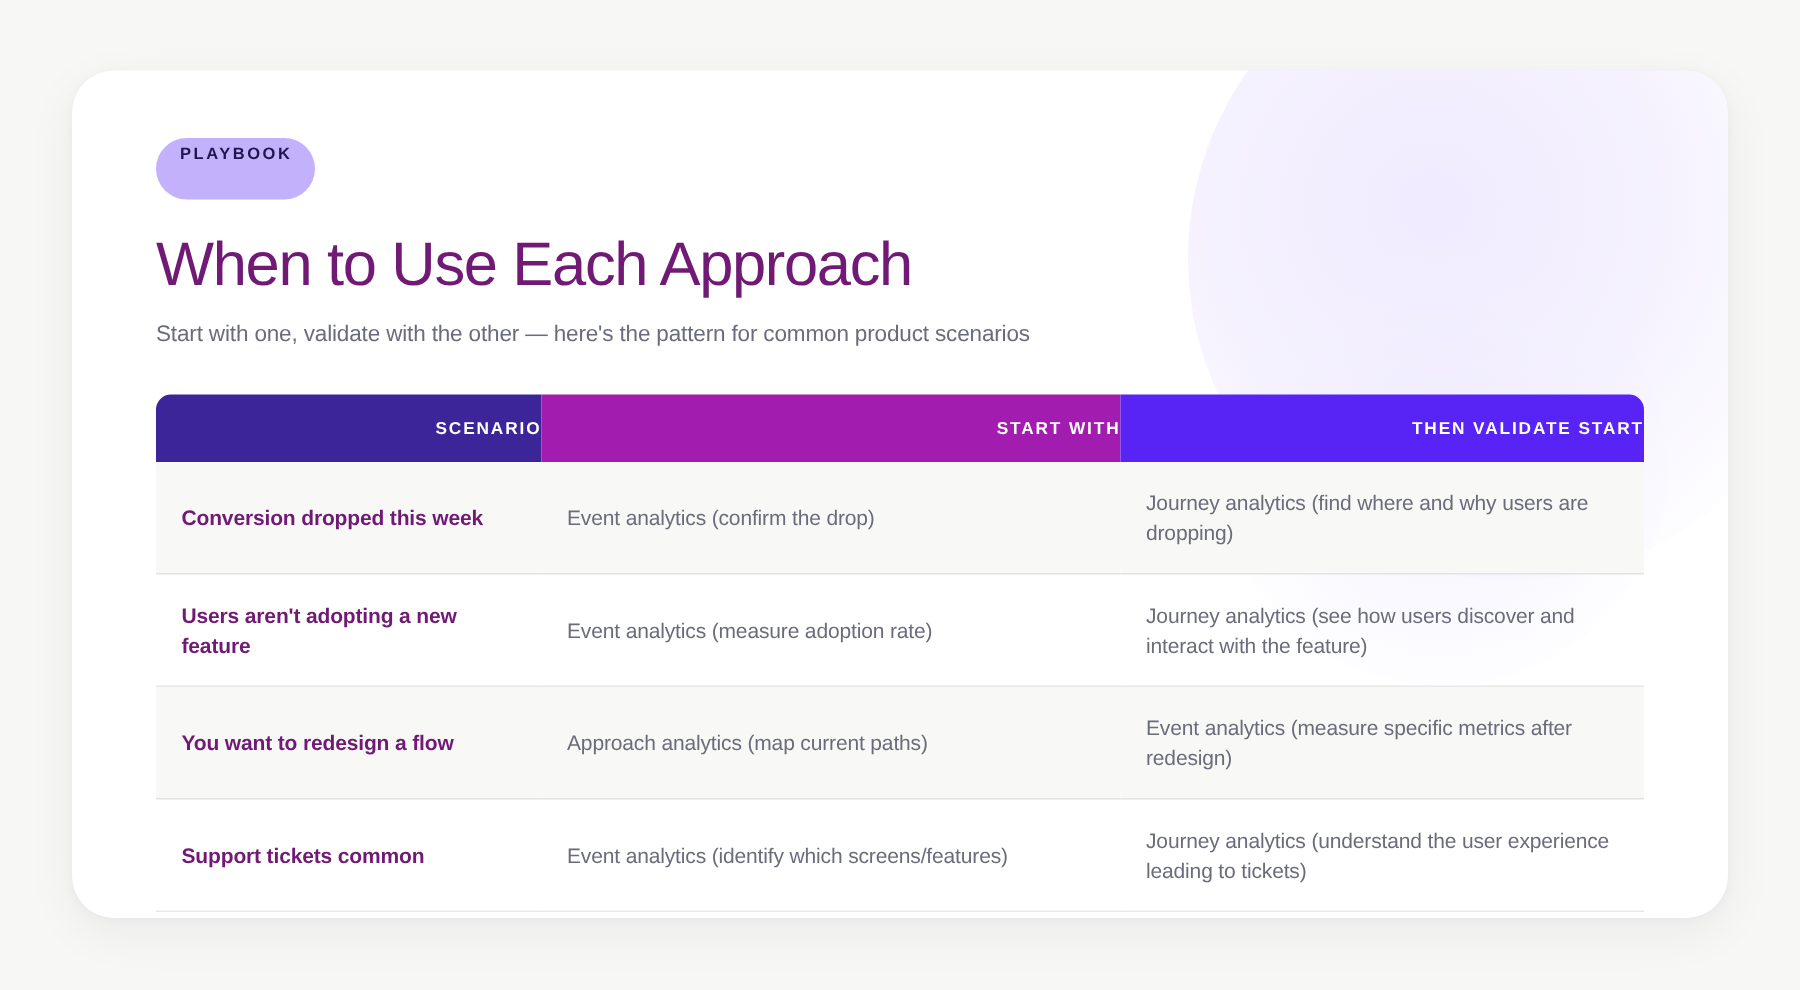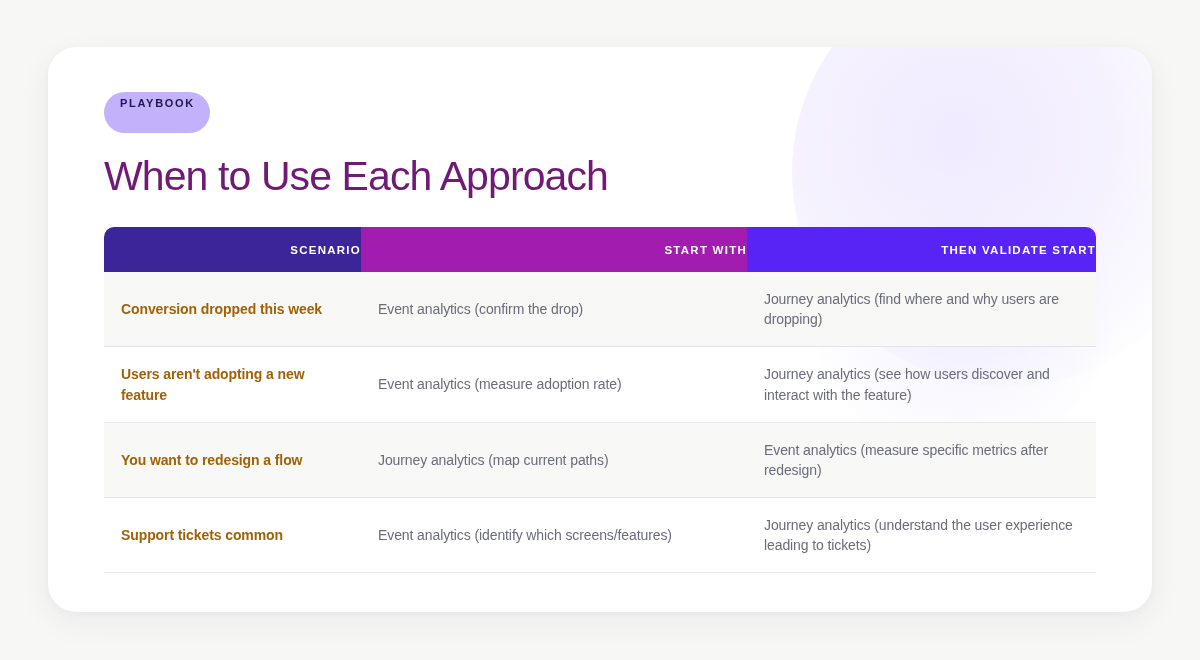--- a/index.html
+++ b/index.html
@@ -139,21 +139,21 @@
   .table td {
     font-size: 14px;
     line-height: 1.43;
     color: #6b6c7b;
     padding: 17px 22px 17px 17px;
     vertical-align: middle;
     letter-spacing: -0.1px;
   }
 
   .table td.scenario {
-    color: #a16207;
+    color: #701a75;
     font-weight: bold;
     padding-right: 26px;
   }
 
   .table tbody tr.striped td {
     background: #f8f8f6;
   }
 
   .table tbody tr td {
     border-bottom: 1px solid #e8e8e6;
@@ -182,20 +182,21 @@
 
     <div class="blob"></div>
     <div class="blob2"></div>
 
     <div class="card-inner">
 
       <div class="badge">PLAYBOOK</div>
 
       <h1 class="title">When to Use Each Approach</h1>
 
+      <p class="subtitle">Start with one, validate with the other — here's the pattern for common product scenarios</p>
 
       <table class="table">
         <thead>
           <tr>
             <th class="col-scenario">SCENARIO</th>
             <th class="col-start">START WITH</th>
             <th class="col-validate">THEN VALIDATE START</th>
           </tr>
         </thead>
         <tbody>
@@ -207,21 +208,21 @@
           </tr>
 
           <tr class="row-h2">
             <td class="scenario">Users aren't adopting a new feature</td>
             <td>Event analytics (measure adoption rate)</td>
             <td>Journey analytics (see how users discover and interact with the feature)</td>
           </tr>
 
           <tr class="striped row-h2">
             <td class="scenario">You want to redesign a flow</td>
-            <td>Journey analytics (map current paths)</td>
+            <td>Approach analytics (map current paths)</td>
             <td>Event analytics (measure specific metrics after redesign)</td>
           </tr>
 
           <tr class="row-h2">
             <td class="scenario">Support tickets common</td>
             <td>Event analytics (identify which screens/features)</td>
             <td>Journey analytics (understand the user experience leading to tickets)</td>
           </tr>
 
         </tbody>

